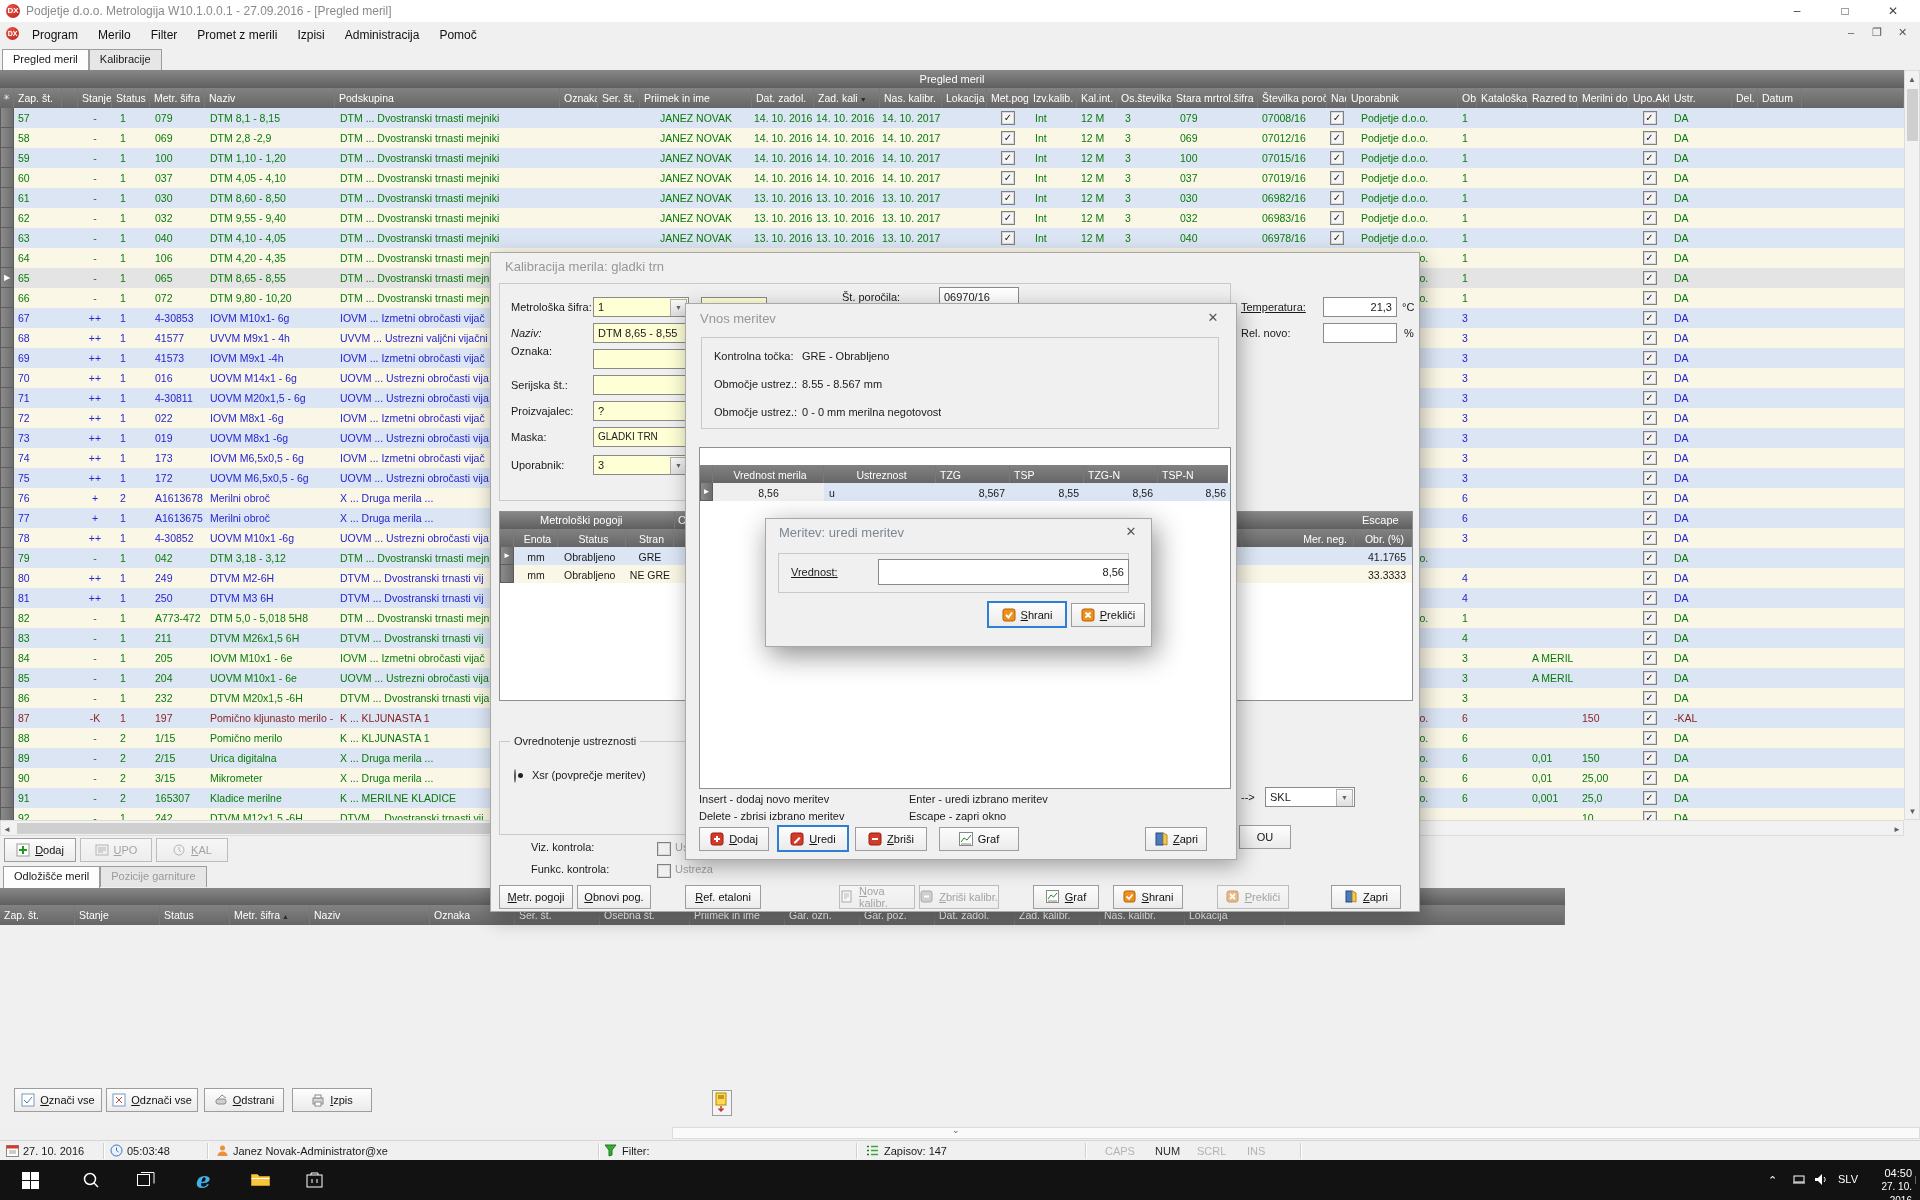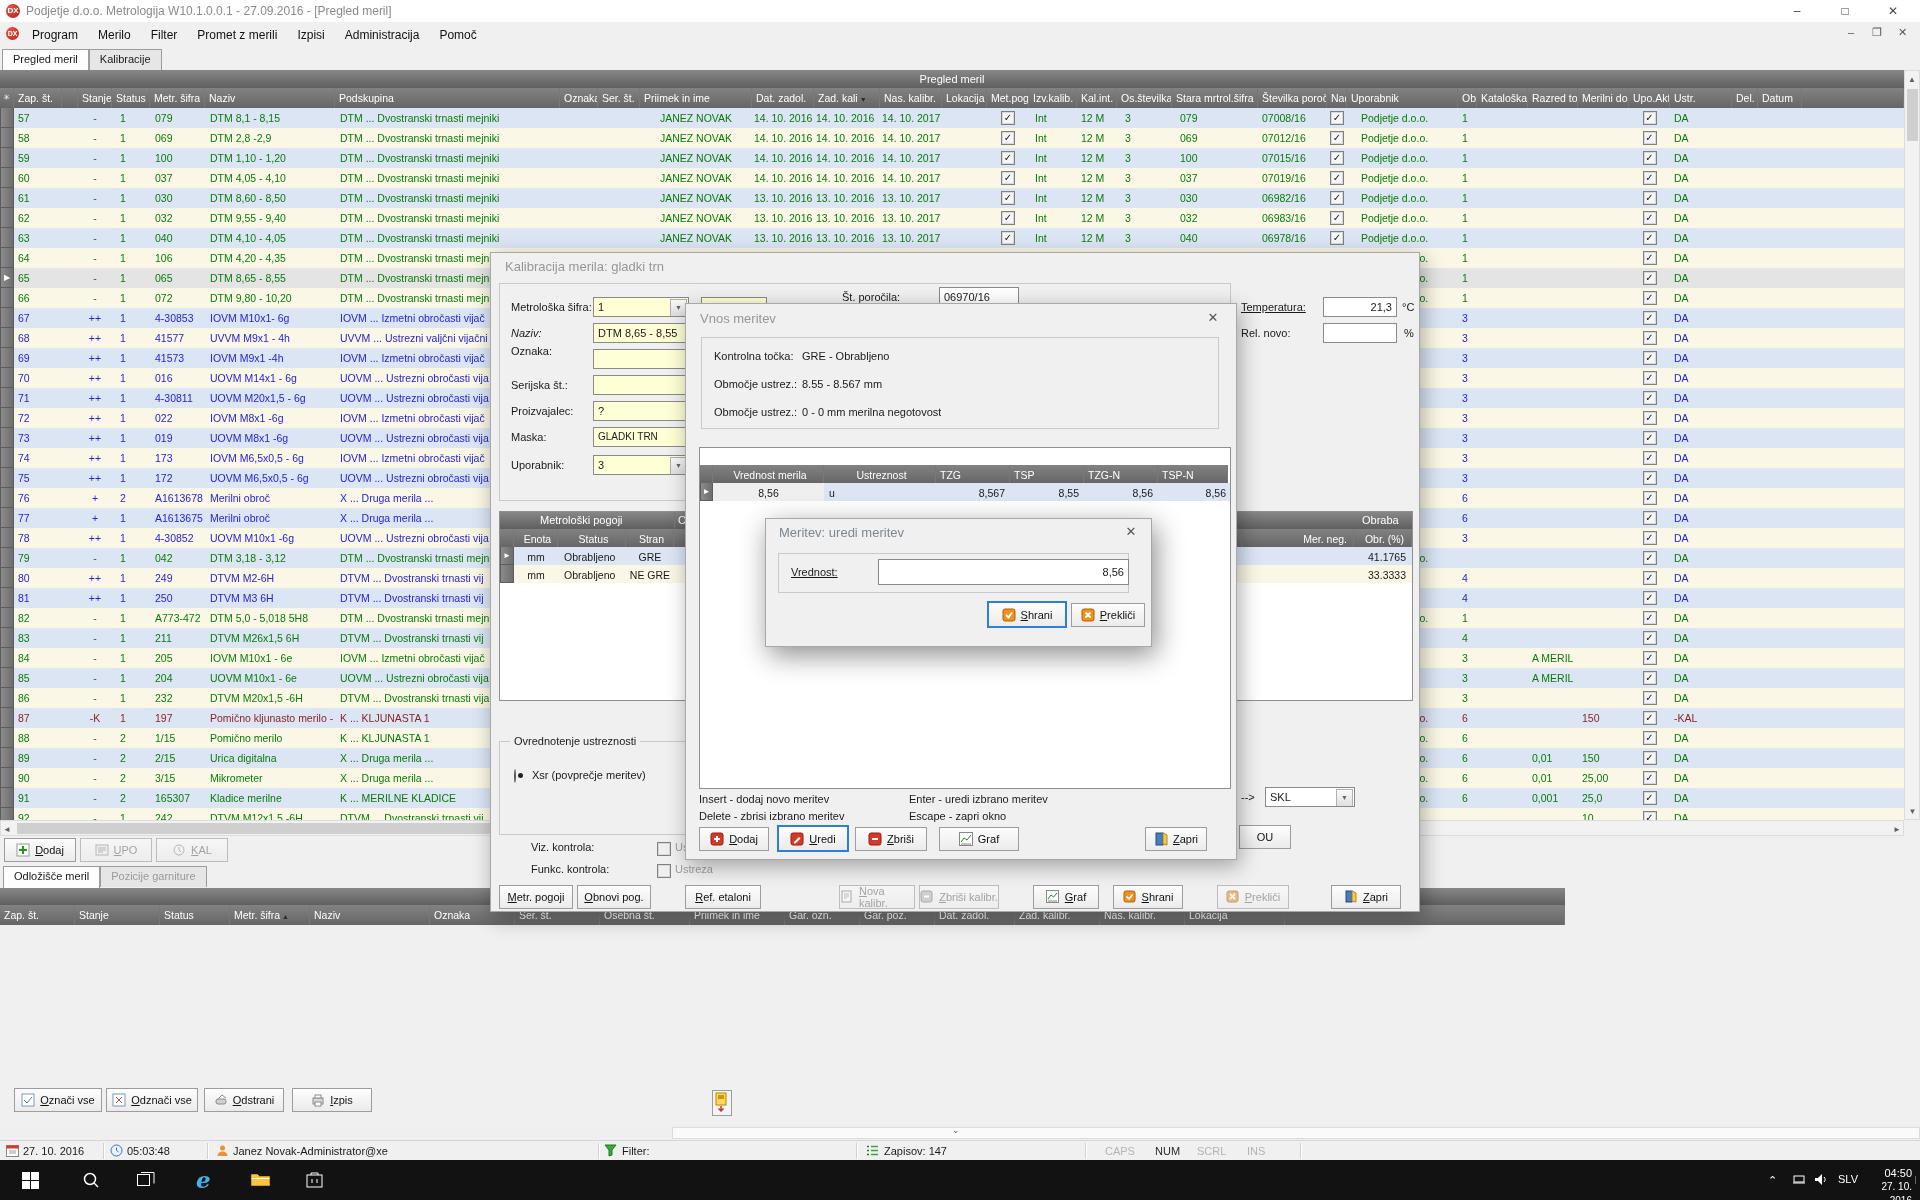--- a/index.html
+++ b/index.html
@@ -327,21 +327,21 @@
     <div class="abs nw" style="left:911px;top:48px;">°C</div>
     <div class="abs nw" style="left:750px;top:74px;">Rel. novo:</div>
     <div class="abs wht" style="left:832px;top:70px;width:74px;"><span></span></div>
     <div class="abs nw" style="left:913px;top:74px;">%</div>
 
     <div class="abs" style="left:8px;top:258px;width:914px;height:190px;background:#fff;border:1px solid #8f8f8f;box-sizing:border-box;">
       <div class="abs band" style="left:0;top:0;width:912px;height:17px;line-height:17px;">
         <span class="abs" style="left:40px;">Metrološki pogoji</span>
         <span class="abs" style="left:174px;border-left:1px solid #787878;width:8px;height:17px;"></span>
         <span class="abs" style="left:178px;">Ob</span>
-        <span class="abs" style="left:862px;">Obraba</span>
+        <span class="abs" style="left:862px;">Escape</span>
       </div>
       <div class="abs nw" style="left:0;top:17px;width:912px;height:18px;">
         <span class="gh" style="width:14px;height:18px;padding:0;"></span><span class="gh" style="width:44px;height:18px;text-align:center;">Enota</span><span class="gh" style="width:68px;height:18px;text-align:center;">Status</span><span class="gh" style="width:48px;height:18px;text-align:center;">Stran</span><span class="gh" style="width:568px;height:18px;"></span><span class="gh" style="width:112px;height:18px;text-align:right;padding-right:6px;">Mer. neg.</span><span class="gh" style="width:58px;height:18px;text-align:center;">Obr. (%)</span>
       </div>
       <div class="abs nw r-even" style="left:0;top:35px;width:912px;height:18px;">
         <span class="gc rh" style="width:14px;height:18px;line-height:17px;">►</span><span class="gc" style="width:44px;height:18px;text-align:center;">mm</span><span class="gc" style="width:68px;height:18px;padding-left:6px;">Obrabljeno</span><span class="gc" style="width:48px;height:18px;text-align:center;">GRE</span><span class="gc" style="width:568px;height:18px;"></span><span class="gc" style="width:112px;height:18px;"></span><span class="gc" style="width:58px;height:18px;text-align:right;padding-right:6px;">41.1765</span>
       </div>
       <div class="abs nw r-odd" style="left:0;top:53px;width:912px;height:18px;">
         <span class="gc rh" style="width:14px;height:18px;"></span><span class="gc" style="width:44px;height:18px;text-align:center;">mm</span><span class="gc" style="width:68px;height:18px;padding-left:6px;">Obrabljeno</span><span class="gc" style="width:48px;height:18px;text-align:center;">NE GRE</span><span class="gc" style="width:568px;height:18px;"></span><span class="gc" style="width:112px;height:18px;"></span><span class="gc" style="width:58px;height:18px;text-align:right;padding-right:6px;">33.3333</span>
       </div>

